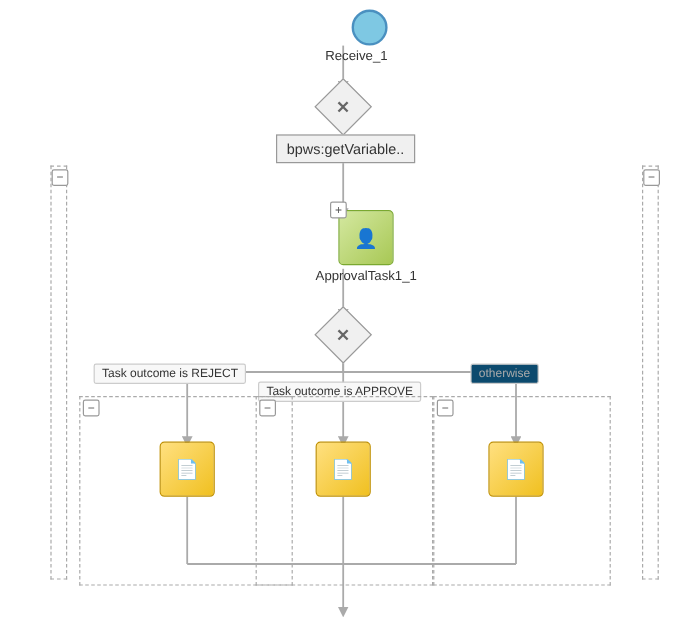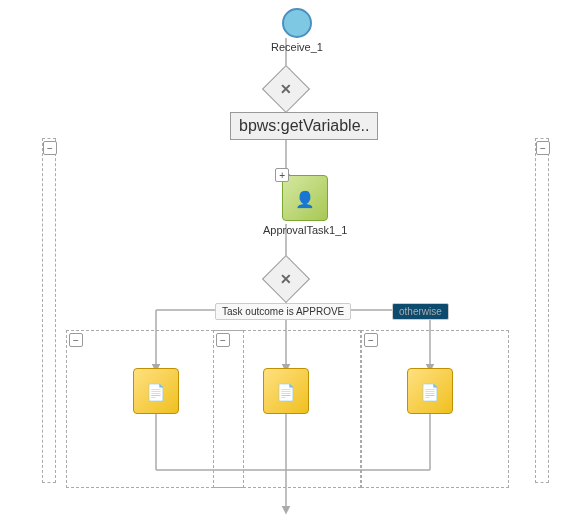--- a/index.html
+++ b/index.html
@@ -82,21 +82,21 @@
       display: flex;
       align-items: center;
       justify-content: center;
     }
 
     
     .rect-node {
       background: #f0f0f0;
       border: 1.5px solid #999;
       padding: 4px 8px;
-      font-size: 16px;
+      font-size: 12px;
       color: #333;
       white-space: nowrap;
       min-width: 90px;
       text-align: center;
     }
 
     
     .task-node {
       width: 46px;
       height: 46px;
@@ -231,21 +231,21 @@
     <line x1="156" y1="470" x2="430" y2="470" stroke="#aaa" stroke-width="1.5"></line>
     <line x1="286" y1="470" x2="286" y2="510" stroke="#aaa" stroke-width="1.5" marker-end="url(#arrow)"></line>
 
     <defs>
       <marker id="arrow" markerWidth="6" markerHeight="6" refX="3" refY="3" orient="auto">
         <path d="M0,0 L0,6 L6,3 z" fill="#aaa"></path>
       </marker>
     </defs>
   </svg>
 
-  <div class="node" style="position:absolute; left:271px; top:8px; align-items:center;">
+  <div class="node" style="position:absolute; left:271px; top:8px; align-items:flex-end;">
     <div class="circle-node"></div>
     <div class="node-label">Receive_1</div>
   </div>
 
   <div class="node" style="position:absolute; left:269px; top:72px;">
     <div class="diamond-wrapper">
       <div class="diamond-node">
         <span class="x-mark">✕</span>
       </div>
     </div>
@@ -274,22 +274,23 @@
   </div>
 
   <div class="container-box" style="left:42px; top:138px; width:14px; height:345px;">
     <div class="container-collapse-btn" style="top:2px; left:0px;">−</div>
   </div>
 
   <div class="container-box" style="left:535px; top:138px; width:14px; height:345px;">
     <div class="container-collapse-btn" style="top:2px; left:0px;">−</div>
   </div>
 
-
-  <div class="condition-label" style="left:215px; top:303px;">Task outcome is APPROVE</div>
+  <div class="condition-label" style="left:78px; top:303px;">Task outcome is REJECT</div>
+
+  <div class="condition-label" style="left:215px; top:318px;">Task outcome is APPROVE</div>
 
   <div class="otherwise-label" style="left:392px; top:303px;">otherwise</div>
 
   <div class="container-box" style="left:66px; top:330px; width:178px; height:158px;">
     <div class="container-collapse-btn" style="top:2px; left:2px;">−</div>
   </div>
 
   <div class="container-box" style="left:213px; top:330px; width:148px; height:158px;">
     <div class="container-collapse-btn" style="top:2px; left:2px;">−</div>
   </div>

